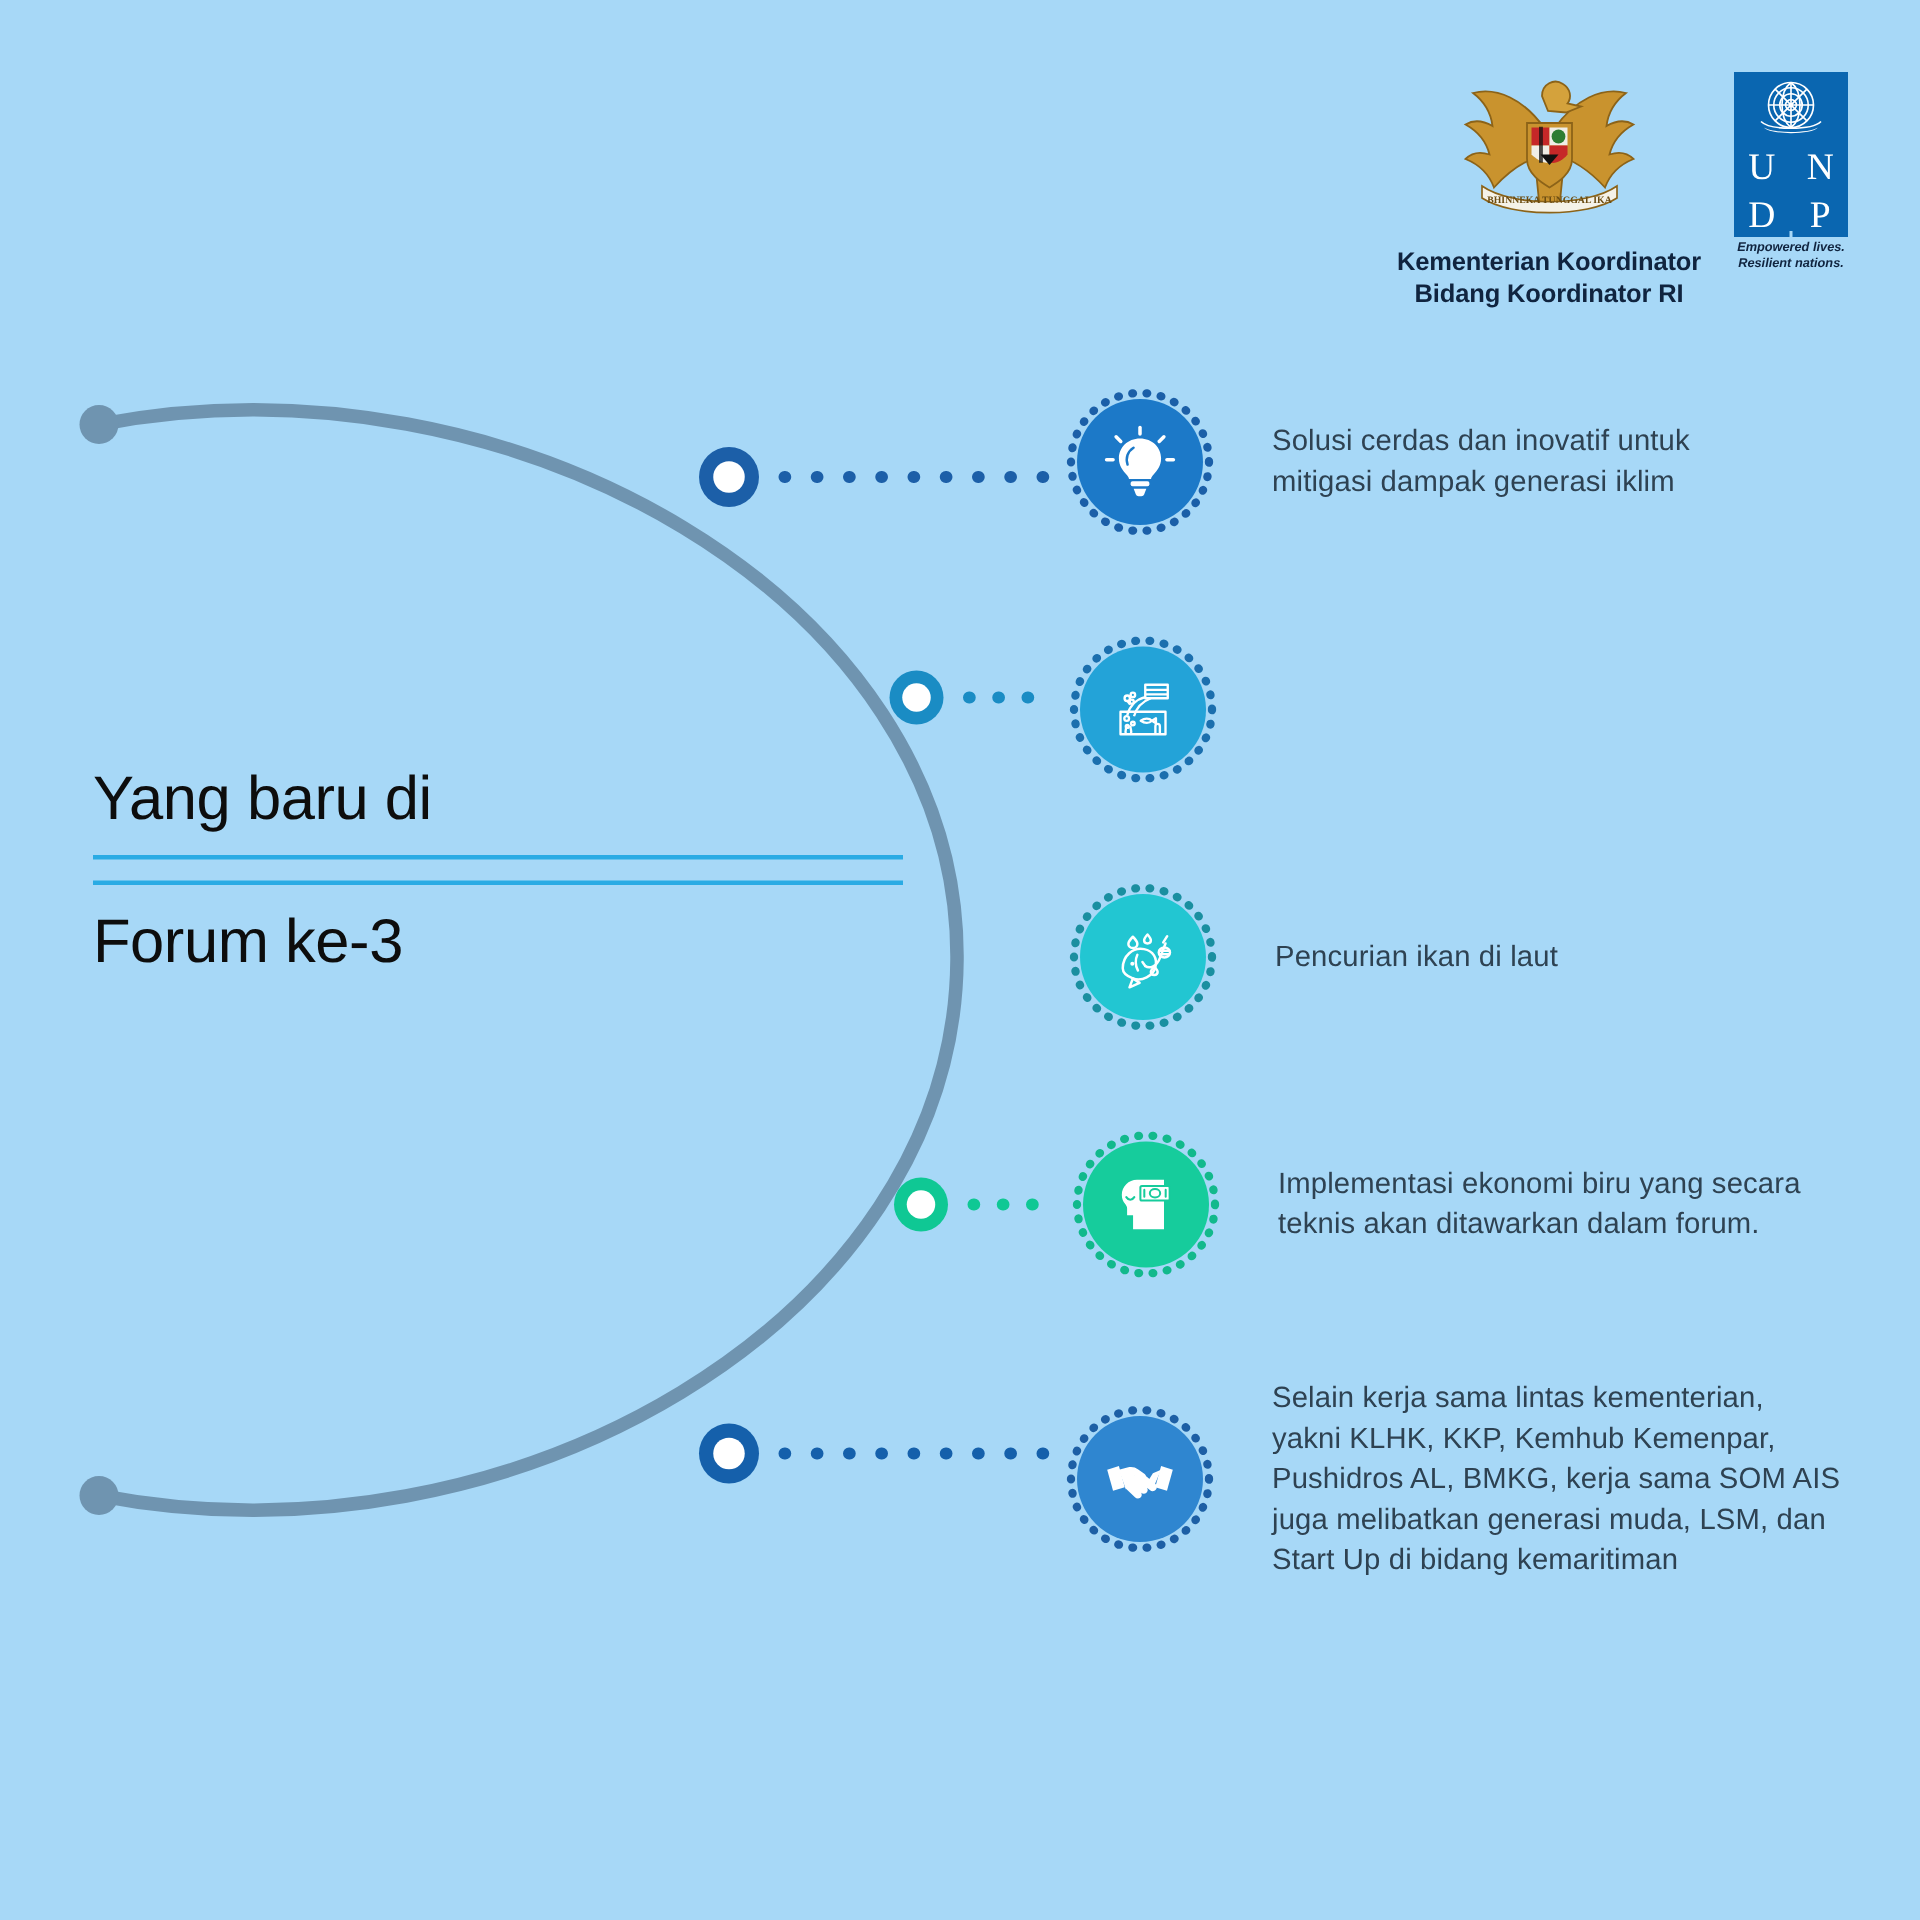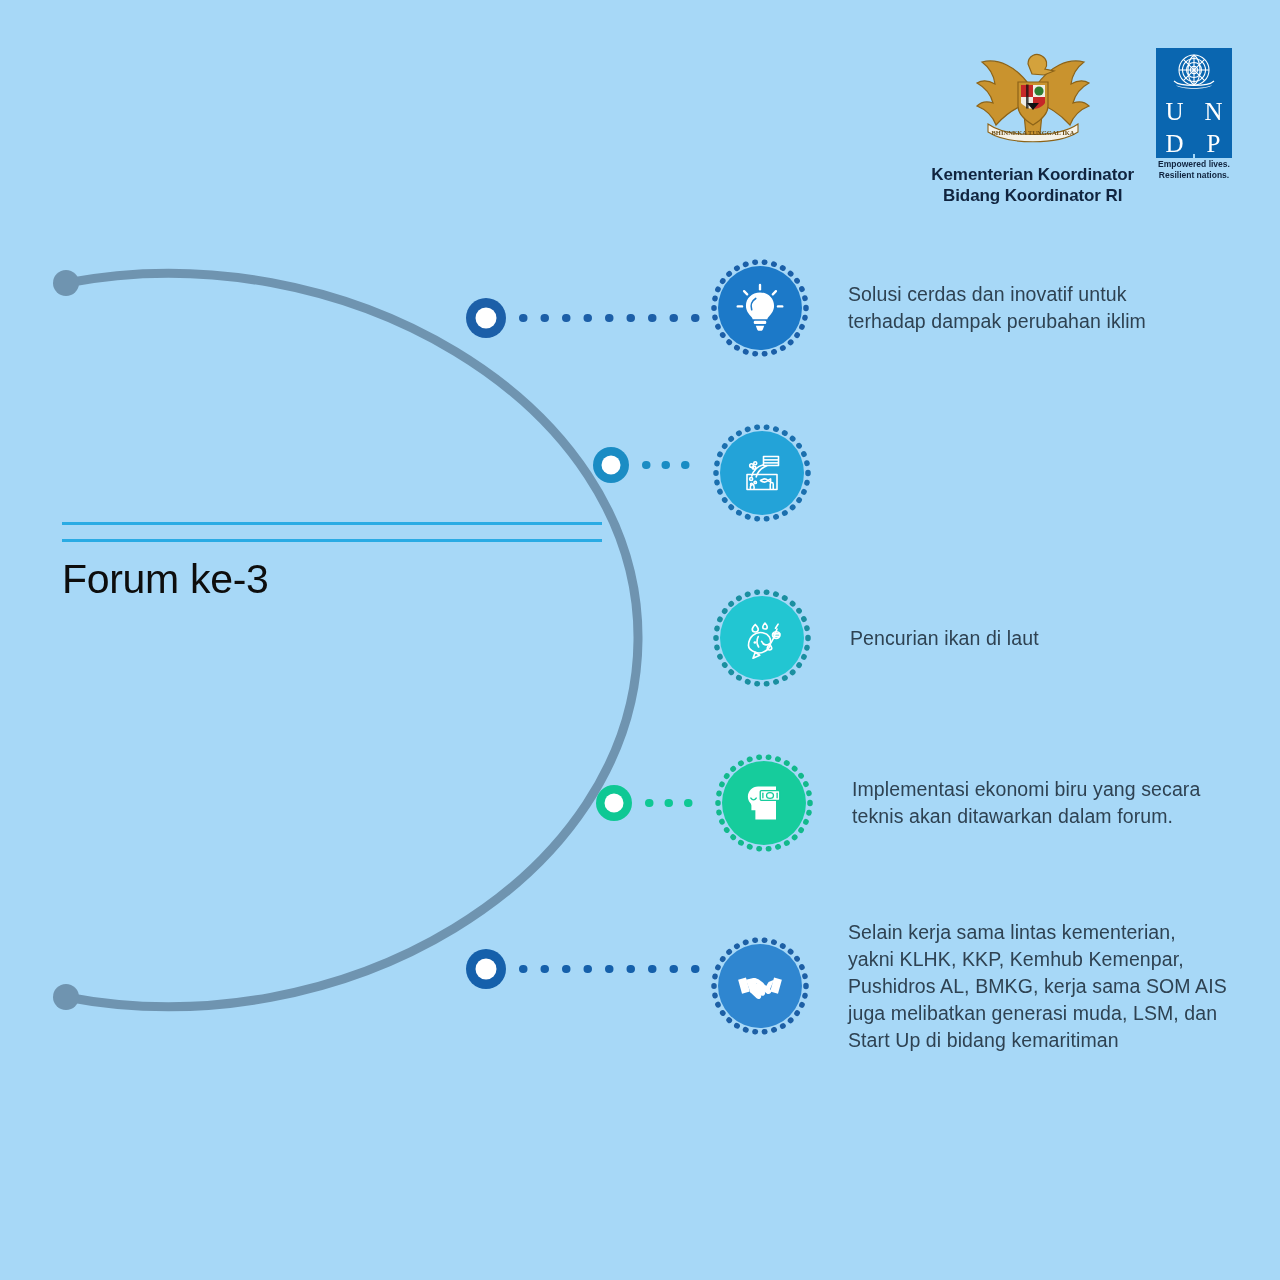--- a/index.html
+++ b/index.html
@@ -57,20 +57,21 @@
     color: #ffffff;
     display: flex; align-items: center; justify-content: center;
     font-size: 25px;
     font-weight: 400;
     font-family: "Liberation Serif", serif;
     line-height: 1;
   }
   .undp-tag {
     margin-top: 5px;
     font-size: 8.5px;
+    font-style: italic;
     font-weight: bold;
     color: #10243f;
     text-align: center;
     line-height: 1.35;
   }
 
   
   #title-block {
     position: absolute;
     left: 62px;
@@ -243,20 +244,21 @@
       <circle cx="486" cy="969" r="10.5" fill="#ffffff"></circle>
     </g>
 
     <line x1="523" y1="318" x2="700" y2="318" stroke="#1c5fa8" stroke-width="8" stroke-linecap="round" stroke-dasharray="0.5 21"></line>
     <line x1="646" y1="465" x2="702" y2="465" stroke="#1a8cc4" stroke-width="8" stroke-linecap="round" stroke-dasharray="0.5 19"></line>
     <line x1="649" y1="803" x2="704" y2="803" stroke="#0fc894" stroke-width="8" stroke-linecap="round" stroke-dasharray="0.5 19"></line>
     <line x1="523" y1="969" x2="700" y2="969" stroke="#1560ab" stroke-width="8" stroke-linecap="round" stroke-dasharray="0.5 21"></line>
   </svg>
 
   <div id="title-block">
+    <div class="t-pre">Yang baru di</div>
     <div class="t-rule"></div>
     <div class="t-rule"></div>
     <div class="t-post">Forum ke-3</div>
   </div>
 
   <div class="item" style="left:710px; top:258px; width:540px;">
     <div class="icon-badge">
       <svg class="icon-dots" viewBox="0 0 100 100">
         <circle cx="50" cy="50" r="46" fill="none" stroke="#1b5fa8" stroke-width="5.5" stroke-linecap="round" stroke-dasharray="0.5 9.1"></circle>
       </svg>
@@ -272,21 +274,21 @@
             <line x1="32" y1="2.5" x2="32" y2="8"></line>
             <line x1="11.6" y1="10.5" x2="15.6" y2="14.5"></line>
             <line x1="52.4" y1="10.5" x2="48.4" y2="14.5"></line>
             <line x1="3.5" y1="30" x2="9" y2="30"></line>
             <line x1="60.5" y1="30" x2="55" y2="30"></line>
           </g>
         </svg>
       </div>
     </div>
     <div class="item-text">Solusi cerdas dan inovatif untuk
-terhadap dampak perubahan iklim</div>
+mitigasi dampak generasi iklim</div>
   </div>
 
   <div class="item" style="left:712px; top:423px; width:540px;">
     <div class="icon-badge">
       <svg class="icon-dots" viewBox="0 0 100 100">
         <circle cx="50" cy="50" r="46" fill="none" stroke="#1b6fae" stroke-width="5.5" stroke-linecap="round" stroke-dasharray="0.5 9.1"></circle>
       </svg>
       <div class="icon-disc" style="background:#23a3d8;">
         <svg viewBox="0 0 64 64" width="48" height="48">
           <g fill="none" stroke="#ffffff" stroke-width="2.1" stroke-linejoin="round">

